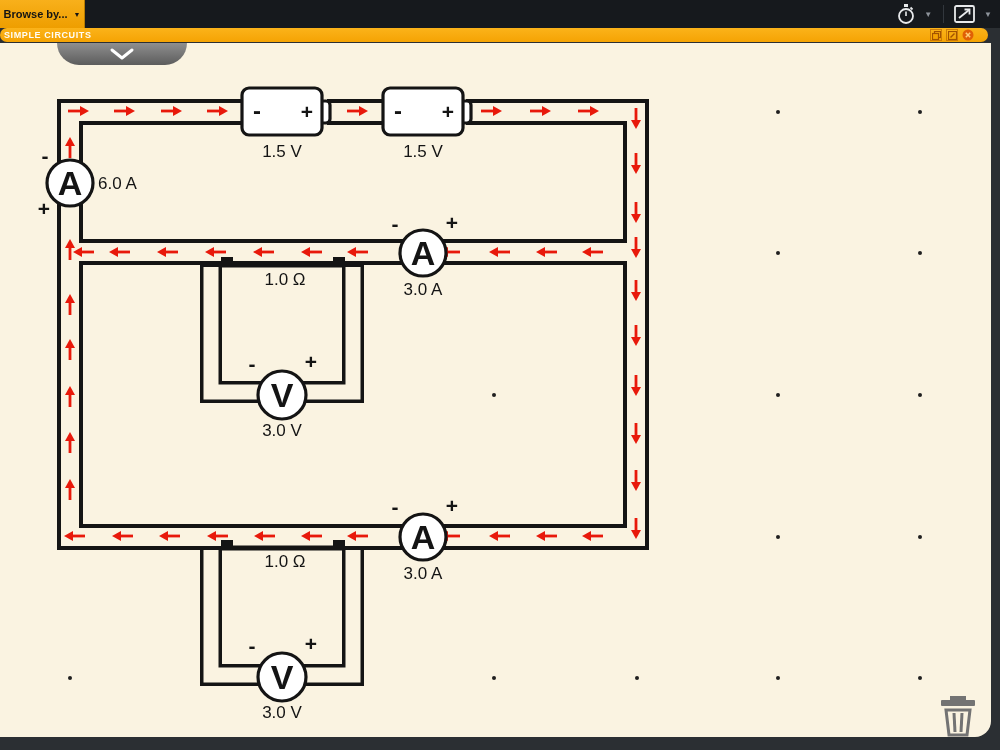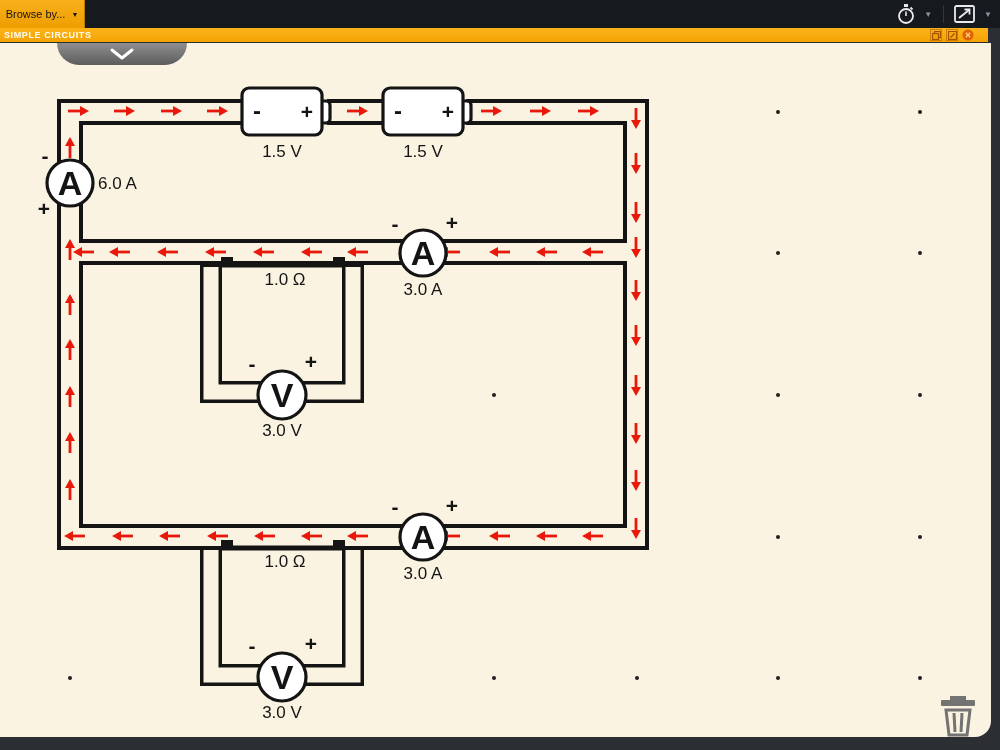--- a/index.html
+++ b/index.html
@@ -8,32 +8,32 @@
     background:#2b2f33;font-family:"Liberation Sans",sans-serif;
     -webkit-font-smoothing:antialiased;
   }
   
   .topbar{position:absolute;left:0;top:0;width:1000px;height:28px;background:#16191d;}
   .browse-btn{
     position:absolute;left:0;top:0;height:28px;width:85px;box-sizing:border-box;
     background:linear-gradient(#f8b01b,#ee9e00);
     border-right:1px solid #b97c00;
     display:flex;align-items:center;justify-content:center;gap:6px;
-    font-size:11px;font-weight:normal;color:#141414;cursor:pointer;
+    font-size:11px;font-weight:bold;color:#141414;cursor:pointer;
   }
   .browse-caret{font-size:7px;line-height:1;}
   .topbar-right{position:absolute;right:6px;top:0;height:28px;display:flex;align-items:center;gap:5px;}
   .tb-caret{color:#8d939a;font-size:8px;padding:0 2px;cursor:pointer;}
   .tb-sep{width:1px;height:18px;background:#32373d;margin:0 4px;}
   .tb-icon{display:block;cursor:pointer;}
   
   .titlebar{
     position:absolute;left:0;top:28px;width:988px;height:14px;
     background:linear-gradient(#fbb31a,#f5a303);
-    display:flex;align-items:center;
+    display:flex;align-items:center;border-radius:7px;
   }
   .titlebar-text{
     font-size:9px;font-weight:bold;color:#fffdf6;letter-spacing:.6px;
     padding-left:4px;text-transform:uppercase;
   }
   .titlebar-icons{position:absolute;right:14px;top:1px;display:flex;gap:4px;}
   .win-ico{width:12px;height:12px;box-sizing:border-box;border:1px solid rgba(170,85,0,.55);
     display:flex;align-items:center;justify-content:center;cursor:pointer;}
   
   .canvas{

